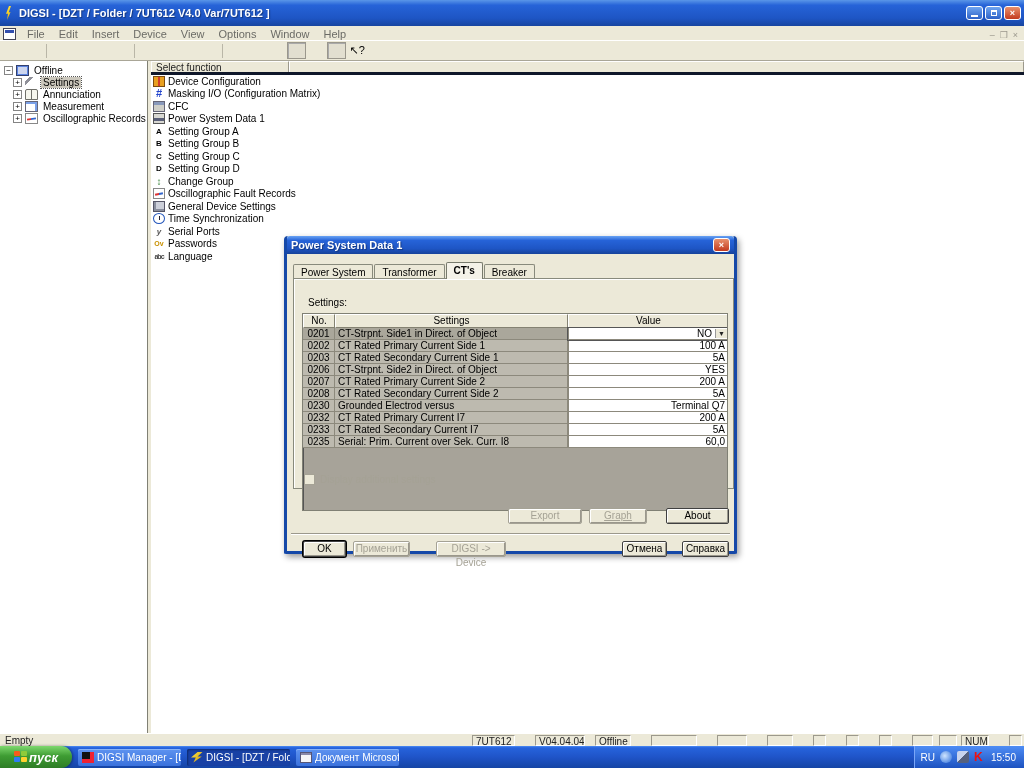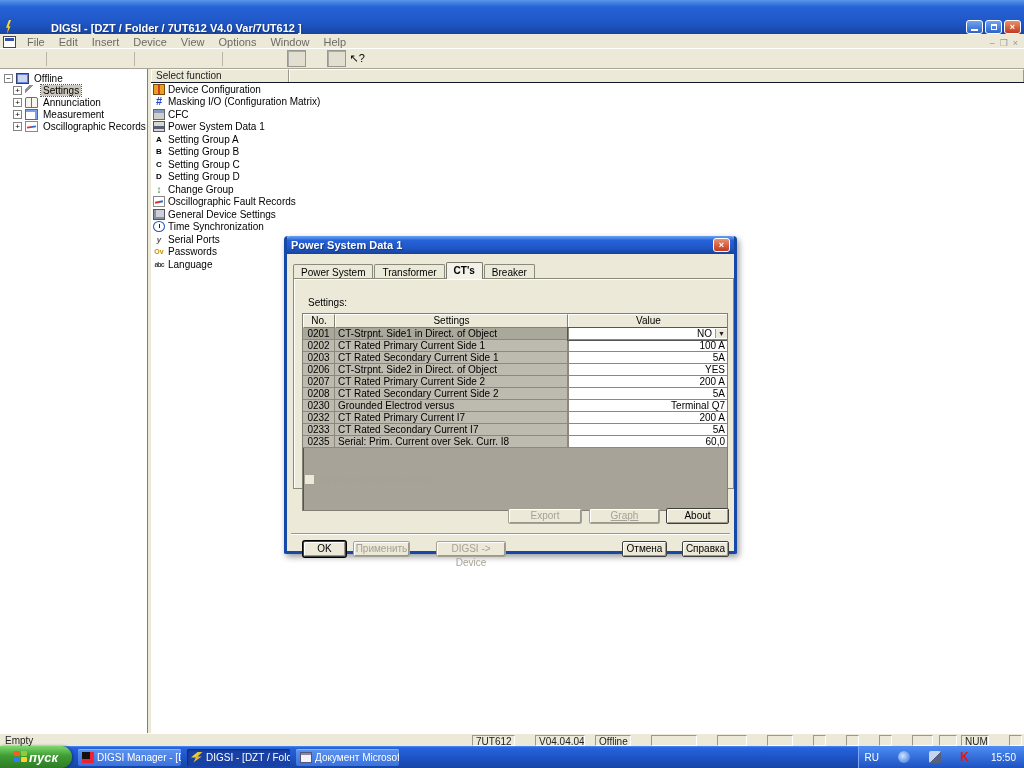--- a/index.html
+++ b/index.html
@@ -1,21 +1,21 @@
 <!DOCTYPE html>
 <html><head>
 <meta charset="utf-8">
 <style>
   * { margin:0; padding:0; box-sizing:border-box; }
   html,body { width:1024px; height:768px; overflow:hidden; }
   body { font-family:"Liberation Sans", sans-serif; font-size:11px; background:#3A6EA5; position:relative; }
 
   
   .main-window { position:absolute; left:0; top:0; width:1024px; height:746px; background:#ECE9D8; display:flex; flex-direction:column; }
-  .titlebar { height:34px; background:linear-gradient(180deg,#5A96E8 0%,#2663D8 20%,#1E55C4 70%,#1745A0 100%); display:flex; align-items:flex-end; color:#fff; font-weight:bold; font-size:11px; padding:0 3px;gap:32px; }
+  .titlebar { height:26px; background:linear-gradient(180deg,#5A96E8 0%,#2663D8 20%,#1E55C4 70%,#1745A0 100%); display:flex; align-items:center; color:#fff; font-weight:bold; font-size:11px; padding:0 3px; }
   .titlebar .bolt { width:12px; height:14px; margin-right:4px; position:relative; }
   .bolt::before { content:""; position:absolute; left:3px; top:0; width:5px; height:14px; background:linear-gradient(135deg,#ffe94a 0%,#f7c918 60%,#c98f00 100%); clip-path:polygon(60% 0,100% 0,55% 45%,90% 45%,20% 100%,40% 55%,0 55%); }
   .title-text { flex:1; text-shadow:1px 1px 1px #12357f; white-space:nowrap; overflow:hidden; }
   .winbtns { display:flex; gap:2px; }
   .wbtn { width:17px; height:14px; border-radius:3px; border:1px solid #fff; color:#fff; font-size:9px; line-height:12px; text-align:center; background:linear-gradient(180deg,#6FA5F0,#2E62C8); }
   .wbtn.close { background:linear-gradient(180deg,#E8906C,#C33A1E); font-weight:bold; }
   .wbtn .rest { display:inline-block; width:6px; height:6px; border:1px solid #fff; border-top-width:2px; margin-top:3px; }
   .wbtn .ming { display:inline-block; width:7px; height:2px; background:#fff; margin-top:8px; }
 
   .menubar { height:15px; background:#ECE9D8; display:flex; align-items:flex-end; padding:0 2px; border-bottom:1px solid #fff; color:#6b6b66; }
@@ -27,21 +27,21 @@
   .toolbar { height:20px; background:#ECE9D8; display:flex; align-items:center; padding:0 3px; border-bottom:1px solid #a9a697; gap:1px; }
   .tbtn { width:19px; height:17px; display:flex; align-items:center; justify-content:center; }
   .tbtn.pressed { border:1px solid #9a978c; background:#e2dfd0; box-shadow:inset 1px 1px 0 #aaa; }
   .tsep { width:1px; height:14px; background:#b9b6a7; margin:0 3px; }
   .ti { width:14px; height:13px; position:relative; }
 
   .client { flex:1; display:flex; background:#808080; overflow:hidden; }
   .tree-pane { width:148px; background:#fff; border-right:1px solid #808074; padding:3px 0 0 4px; }
   .splitter { width:3px; background:#ECE9D8; }
   .list-pane { flex:1; background:#fff; display:flex; flex-direction:column; }
-  .list-header { height:14px; display:flex; background:#ECE9D8; border-bottom:1px solid #0f172a; }
+  .list-header { height:14px; display:flex; background:#ECE9D8; border-bottom:3px solid #0f172a; }
   .list-hcell { border-right:1px solid #9c998c; border-top:1px solid #fff; border-left:1px solid #fff; padding:0 4px; font-size:10px; color:#222; }
   .list-hcell.first { width:138px; }
   .list-hcell.rest { flex:1; }
 
   .tree-row { display:flex; align-items:center; height:12px; margin-bottom:0; color:#000; font-size:10px; }
   .tree-kids { margin-left:9px; }
   .pm { width:9px; height:9px; border:1px solid #848484; background:#fff; font-size:8px; line-height:7px; text-align:center; color:#000; margin-right:3px; flex:none; }
   .tic { width:13px; height:11px; margin-right:3px; flex:none; position:relative; }
   .tic-computer { background:#cdd6ef; border:1px solid #33406e; box-shadow:inset 0 0 0 1px #5c84e0; }
   .tic-wrench { background:linear-gradient(135deg,transparent 0 3px,#8f9099 3px 6px,transparent 6px); }
@@ -112,21 +112,21 @@
   .taskbar { position:absolute; left:0; top:746px; width:1024px; height:22px; background:linear-gradient(180deg,#4E8DF5 0%,#2663DC 8%,#1F54C8 50%,#1544A4 100%); display:flex; align-items:center; }
   .startbtn { height:22px; width:72px; background:linear-gradient(180deg,#7ED86E 0%,#3E9C33 45%,#2E7D26 100%); border-radius:0 11px 11px 0; display:flex; align-items:center; justify-content:center; color:#fff; font-weight:bold; font-style:italic; font-size:13px; gap:1px; box-shadow:1px 0 3px rgba(0,0,0,.4); }
   .xpflag { width:14px; height:12px; display:grid; grid-template-columns:6px 6px; grid-template-rows:5px 5px; gap:1px; }
   .xpflag i { border-radius:1px; } .xpflag i:nth-child(1){background:#f65c1c;} .xpflag i:nth-child(2){background:#8ecb3a;} .xpflag i:nth-child(3){background:#2e7cf6;} .xpflag i:nth-child(4){background:#ffd22e;}
   .task { width:103px; height:17px; margin-left:6px; border-radius:2px; background:linear-gradient(180deg,#5E93F0,#3A71DC); box-shadow:inset 0 1px 0 #8ab4f8; color:#fff; font-size:10px; display:flex; align-items:center; padding:0 4px; gap:3px; overflow:hidden; white-space:nowrap; }
   .task.active { background:#1941A5; box-shadow:inset 1px 1px 2px #0d2a70; }
   .task .ticon { width:12px; height:11px; flex:none; }
   .ticon-dm { background:#111; box-shadow:inset -4px -4px 0 #e23; }
   .ticon-digsi { background:linear-gradient(135deg,#ffe94a,#c98f00); clip-path:polygon(60% 0,100% 0,55% 45%,90% 45%,20% 100%,40% 55%,0 55%); }
   .ticon-word { background:#f4f4f8; border:1px solid #557; box-shadow:inset 0 2px 0 #88a; }
-  .tray { margin-left:auto; height:22px; background:linear-gradient(180deg,#4E8DF5,#1D52C0); border-left:1px solid #7aa6f8; display:flex; align-items:center; padding:0 8px 0 6px; color:#fff; font-size:10px; gap:19px; }
+  .tray { margin-left:auto; height:22px; background:linear-gradient(180deg,#4E8DF5,#1D52C0); border-left:1px solid #7aa6f8; display:flex; align-items:center; padding:0 8px 0 6px; color:#fff; font-size:10px; gap:5px; }
   .tray-ic { width:12px; height:12px; border-radius:2px; }
   .tray-ic.round { border-radius:50%; background:radial-gradient(circle at 40% 40%,#cfe4ff,#2a6cd8); }
   .tray-ic.net { background:linear-gradient(135deg,#c8d4ee 0 50%,#55617e 50%); }
   .tray-ic.kav { background:transparent; color:#e11; font-weight:bold; font-size:12px; line-height:12px; }
 </style>
 </head>
 <body>
 
 <div class="main-window">
   <div class="titlebar">
@@ -403,21 +403,21 @@
             <span class="c val"><span>60,0</span></span>
           </div>
           </div>
       </div>
       <div class="chkrow">
         <span class="chk"></span>
         <span>Display additional settings</span>
       </div>
     </div>
     <div class="btn disabled" style="left:221px; top:254px; width:74px;">Export</div>
-    <div class="btn disabled" style="left:302px; top:254px; width:71px;text-decoration:underline;">Graph</div>
+    <div class="btn disabled" style="left:302px; top:254px; width:58px;text-decoration:underline;">Graph</div>
     <div class="btn" style="left:379px; top:254px; width:63px;">About</div>
     <div class="hsep"></div>
     <div class="btn default" style="left:16px; top:287px; width:43px;">OK</div>
     <div class="btn disabled" style="left:66px; top:287px; width:57px;">Применить</div>
     <div class="btn disabled" style="left:130px; top:287px; width:70px;margin-left:19px;">DIGSI -&gt; Device</div>
     <div class="btn" style="left:335px; top:287px; width:45px;">Отмена</div>
     <div class="btn" style="left:395px; top:287px; width:47px;">Справка</div>
   </div>
 </div>
 

